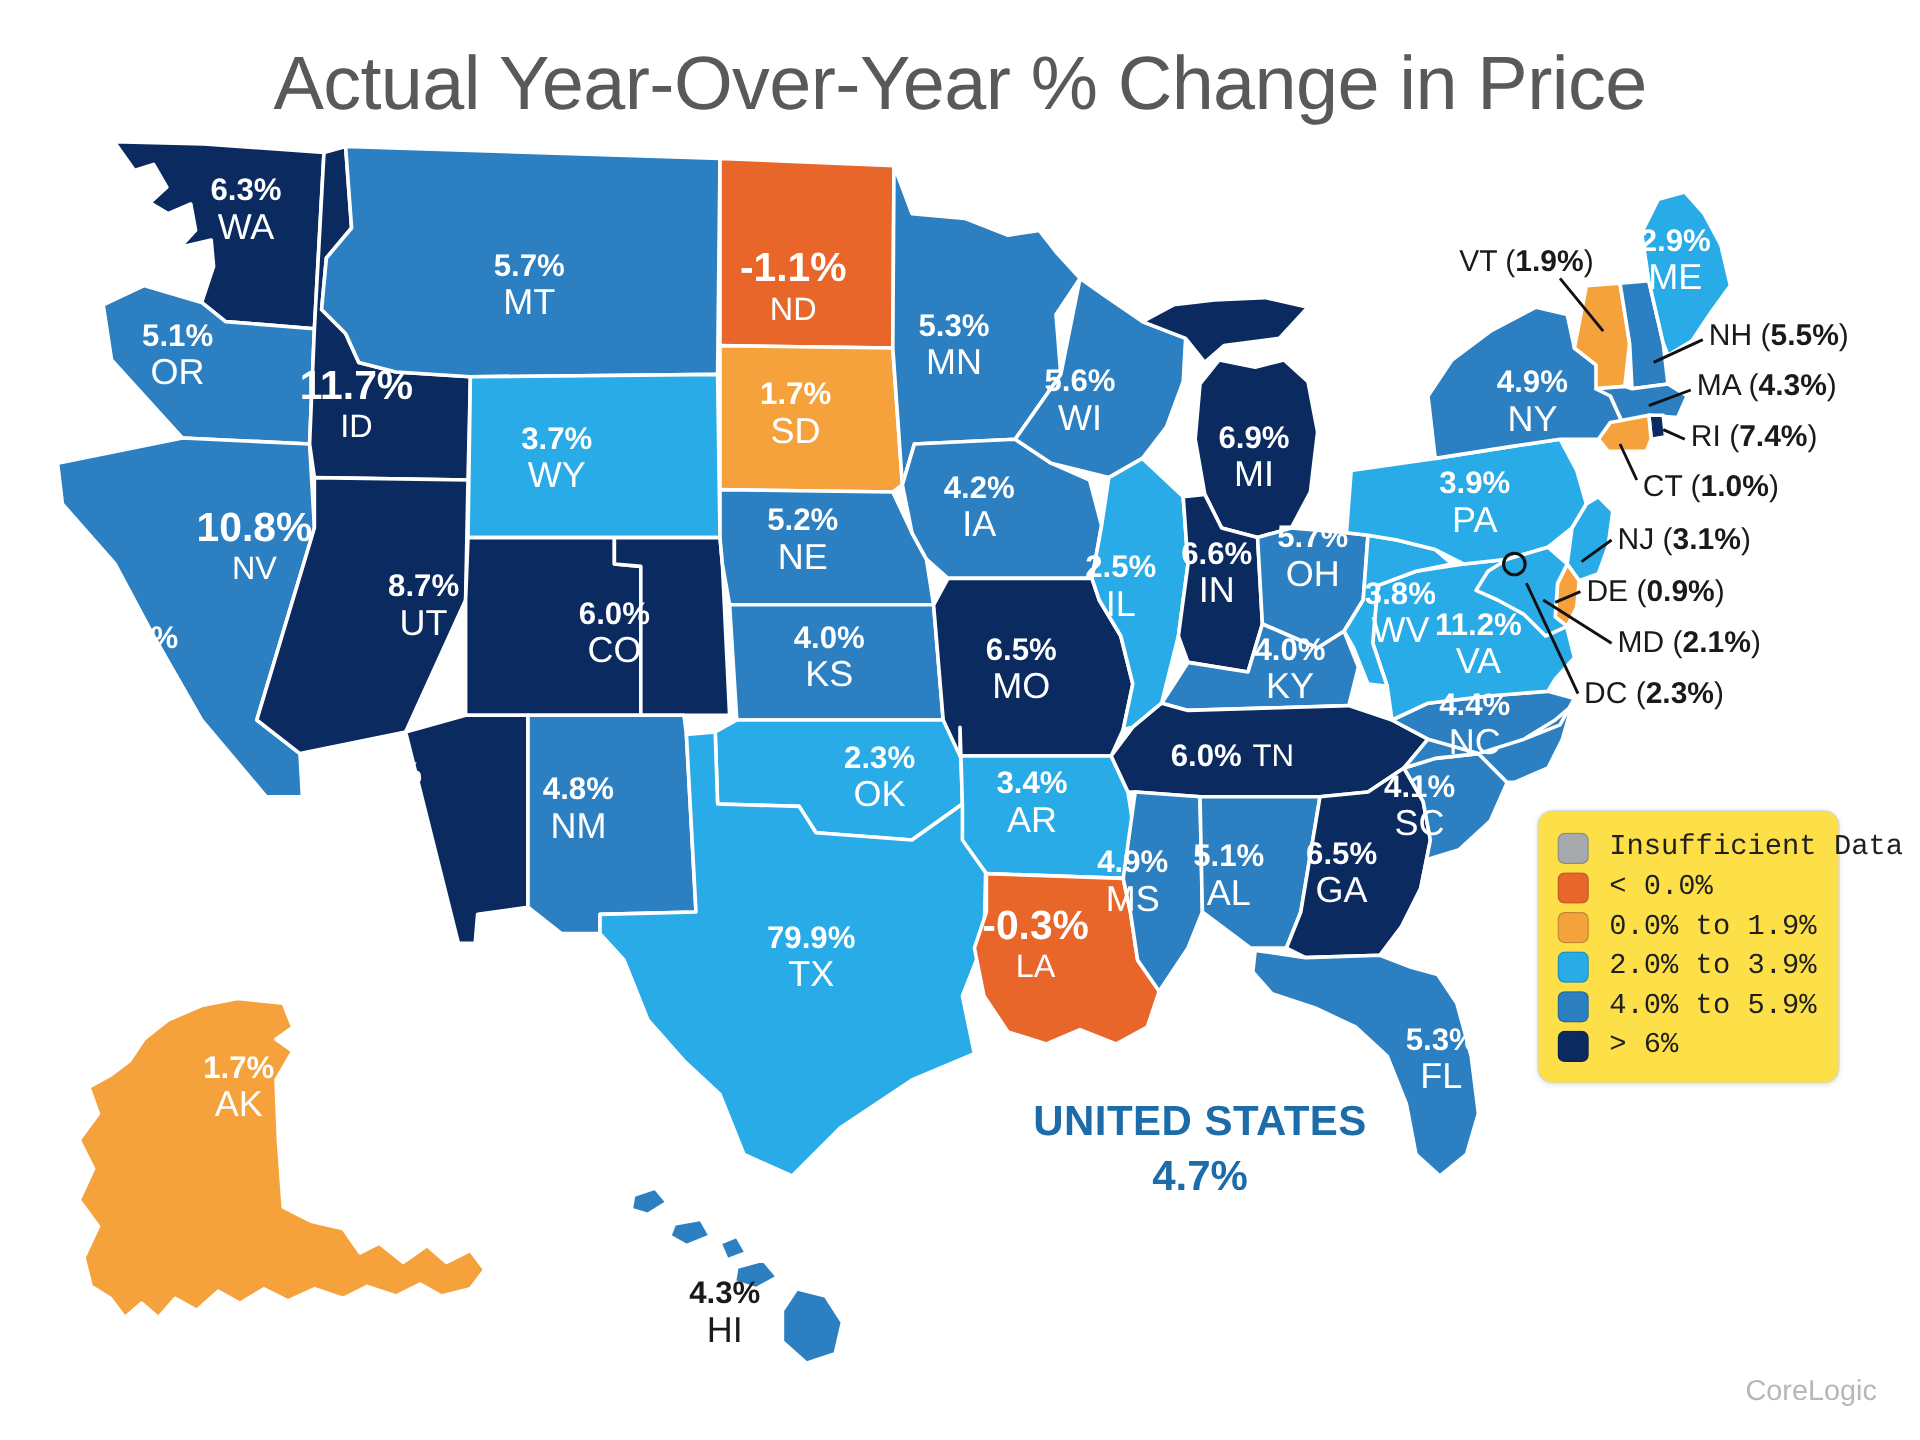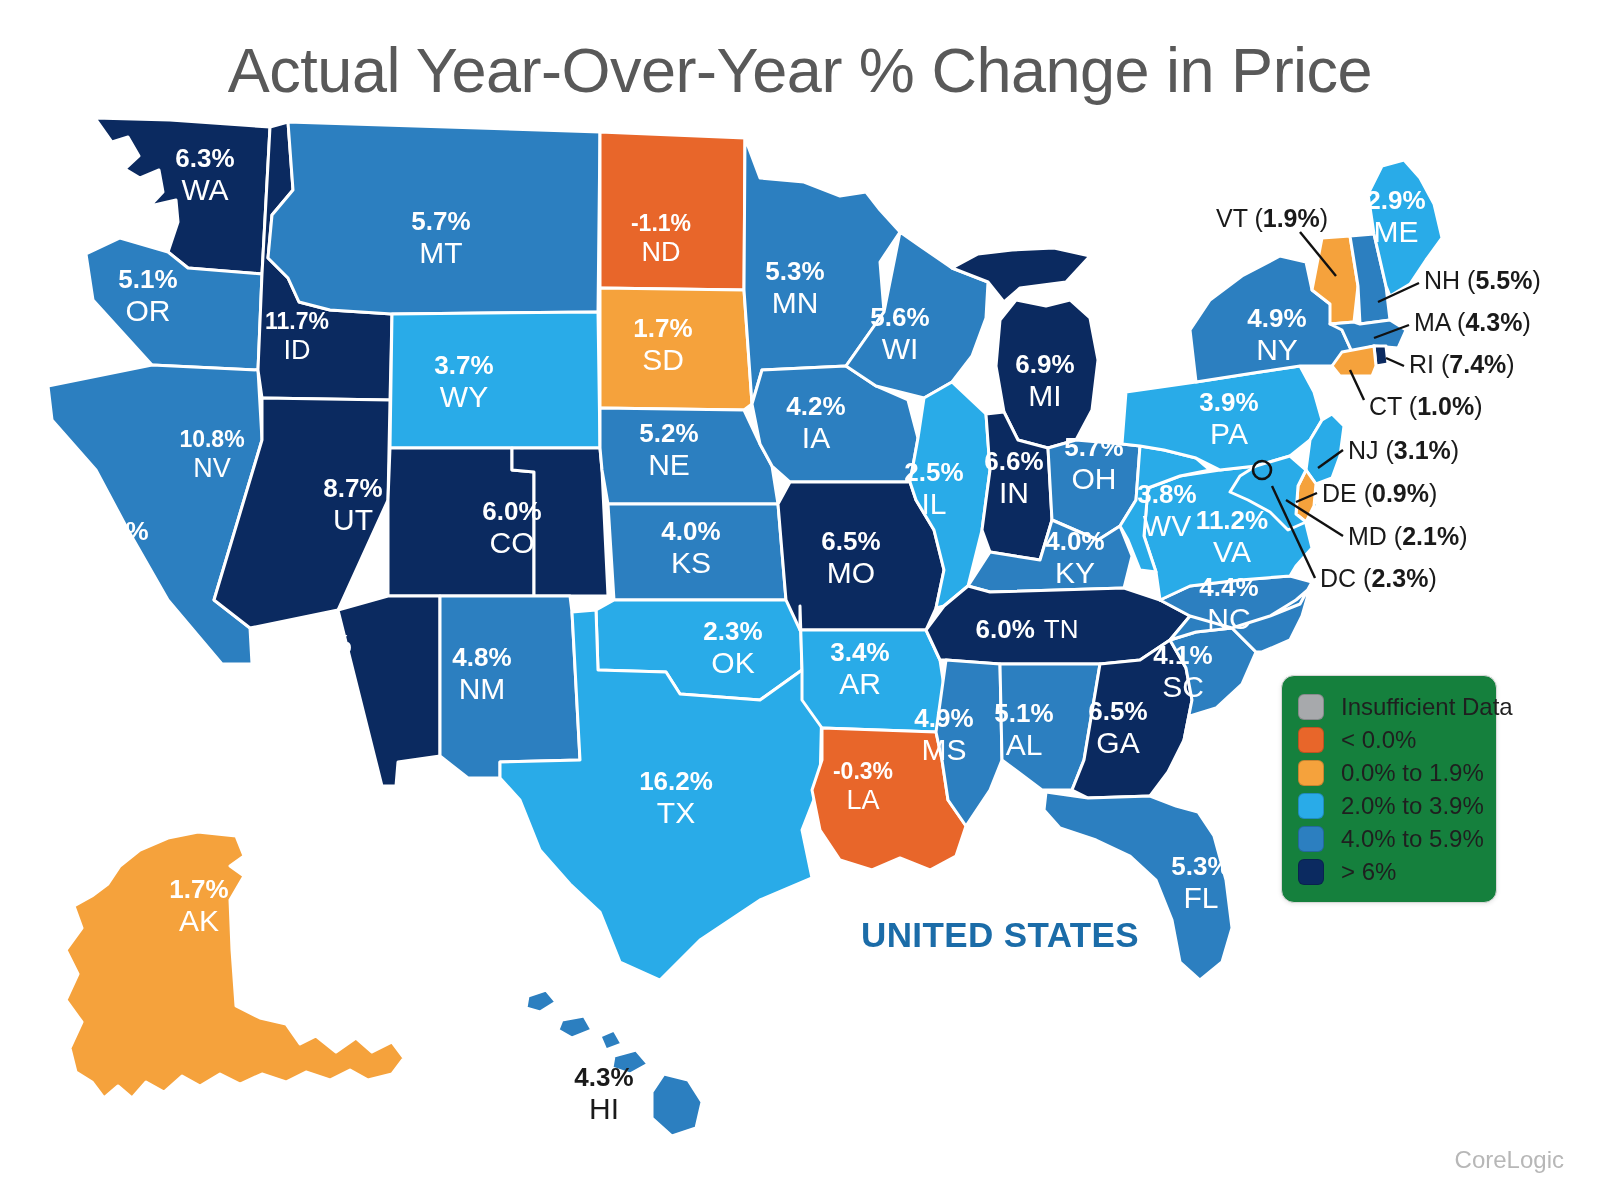--- a/index.html
+++ b/index.html
@@ -21,33 +21,33 @@
   
   .slab{position:absolute;text-align:center;line-height:1.0;
         transform:translate(-50%,-50%);pointer-events:none;}
   .slab .v{display:block;font-weight:bold;font-size:26px;}
   .slab .a{display:block;font-weight:400;font-size:30px;margin-top:4px;}
   .slab.light .v,.slab.light .a{color:#ffffff;}
   .slab.dark .v,.slab.dark .a{color:#1a1a1a;}
   .slab.inline{white-space:nowrap;}
   .slab.inline .v,.slab.inline .a{display:inline;font-size:26px;margin:0;}
   .slab.inline .a{font-weight:400;margin-left:9px;}
-  .slab.big .v{font-size:23px;}
+  .slab.big .v{font-size:34px;}
   .slab.big .a{font-size:27px;}
 
   
   .clab{position:absolute;white-space:nowrap;font-size:25px;color:#1a1a1a;
         transform:translate(0,-50%);pointer-events:none;}
   .clab b{font-weight:bold;}
 
   
-  #legend{position:absolute;left:1281px;top:675px;width:216px;
-          background:#15803d;border:1px solid #d8d8d8;border-radius:13px;
+  #legend{position:absolute;left:1281px;top:675px;width:252px;
+          background:#fde047;border:1px solid #d8d8d8;border-radius:13px;
           box-shadow:0 1px 4px rgba(0,0,0,.10);padding:14px 14px 14px 16px;
-          box-sizing:border-box;}
+          box-sizing:border-box;font-family:Liberation Mono, monospace;}
   .lgrow{display:flex;align-items:center;height:33px;}
   .lgsw{width:24px;height:24px;border-radius:6px;flex:0 0 auto;
         border:1px solid rgba(0,0,0,.18);}
   .lgtx{margin-left:17px;font-size:24px;color:#1f1f1f;white-space:nowrap;}
 
   
   #us-total{position:absolute;left:855px;top:915px;width:290px;text-align:center;}
   #us-total .n{font-size:35px;font-weight:bold;color:#1B6CA8;letter-spacing:.4px;}
   #us-total .p{font-size:35px;font-weight:bold;color:#1B6CA8;margin-top:6px;}
 
@@ -230,21 +230,21 @@
       </div>
       <div class="slab light" style="left: 691px; top: 548px;">
         <span class="v">4.0%</span>
         <span class="a">KS</span>
       </div>
       <div class="slab light" style="left: 733px; top: 648px;">
         <span class="v">2.3%</span>
         <span class="a">OK</span>
       </div>
       <div class="slab light" style="left: 676px; top: 798px;">
-        <span class="v">16.2%</span>
+        <span class="v">79.9%</span>
         <span class="a">TX</span>
       </div>
       <div class="slab light" style="left: 795px; top: 288px;">
         <span class="v">5.3%</span>
         <span class="a">MN</span>
       </div>
       <div class="slab light" style="left: 816px; top: 423px;">
         <span class="v">4.2%</span>
         <span class="a">IA</span>
       </div>
@@ -375,15 +375,16 @@
       <span class="lgtx">4.0% to 5.9%</span>
     </div>
     <div class="lgrow">
       <span class="lgsw" style="background: rgb(11, 42, 96);"></span>
       <span class="lgtx">&gt; 6%</span>
     </div>
   </div>
 
 <div id="us-total">
   <div class="n">UNITED STATES</div>
+  <div class="p">4.7%</div>
 </div>
 
 <div id="attribution">CoreLogic</div>
 
 </body></html>

